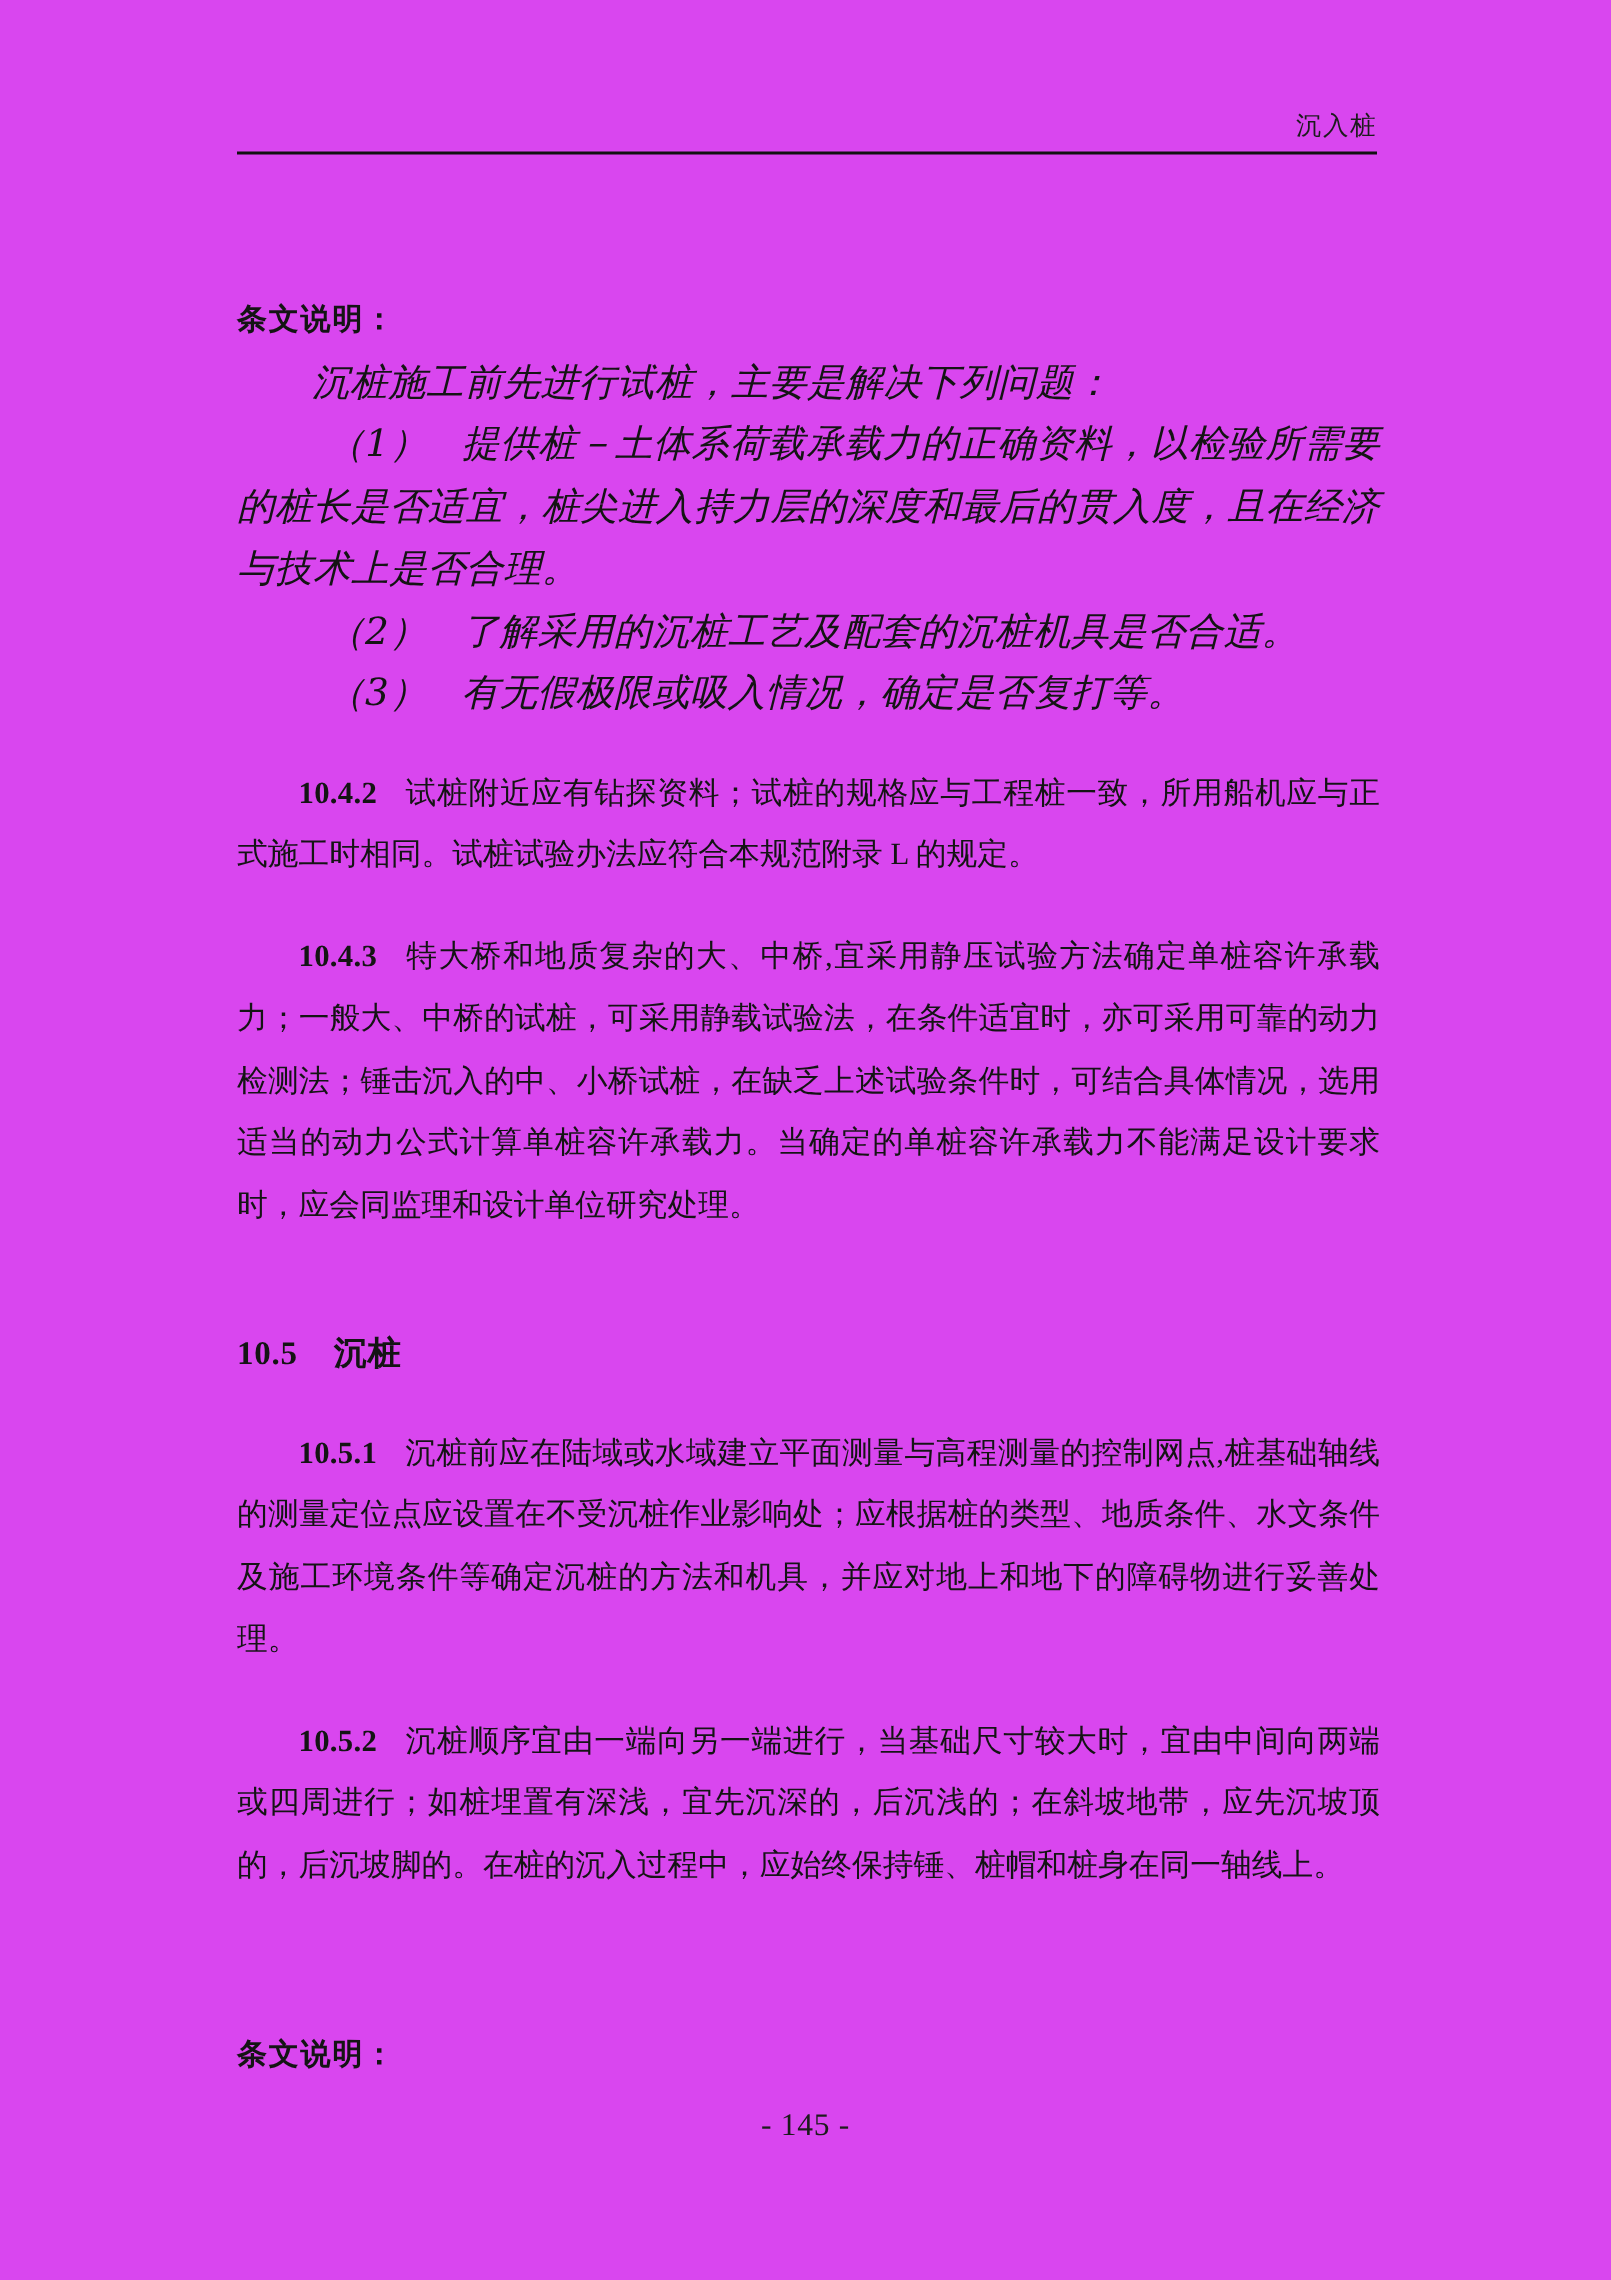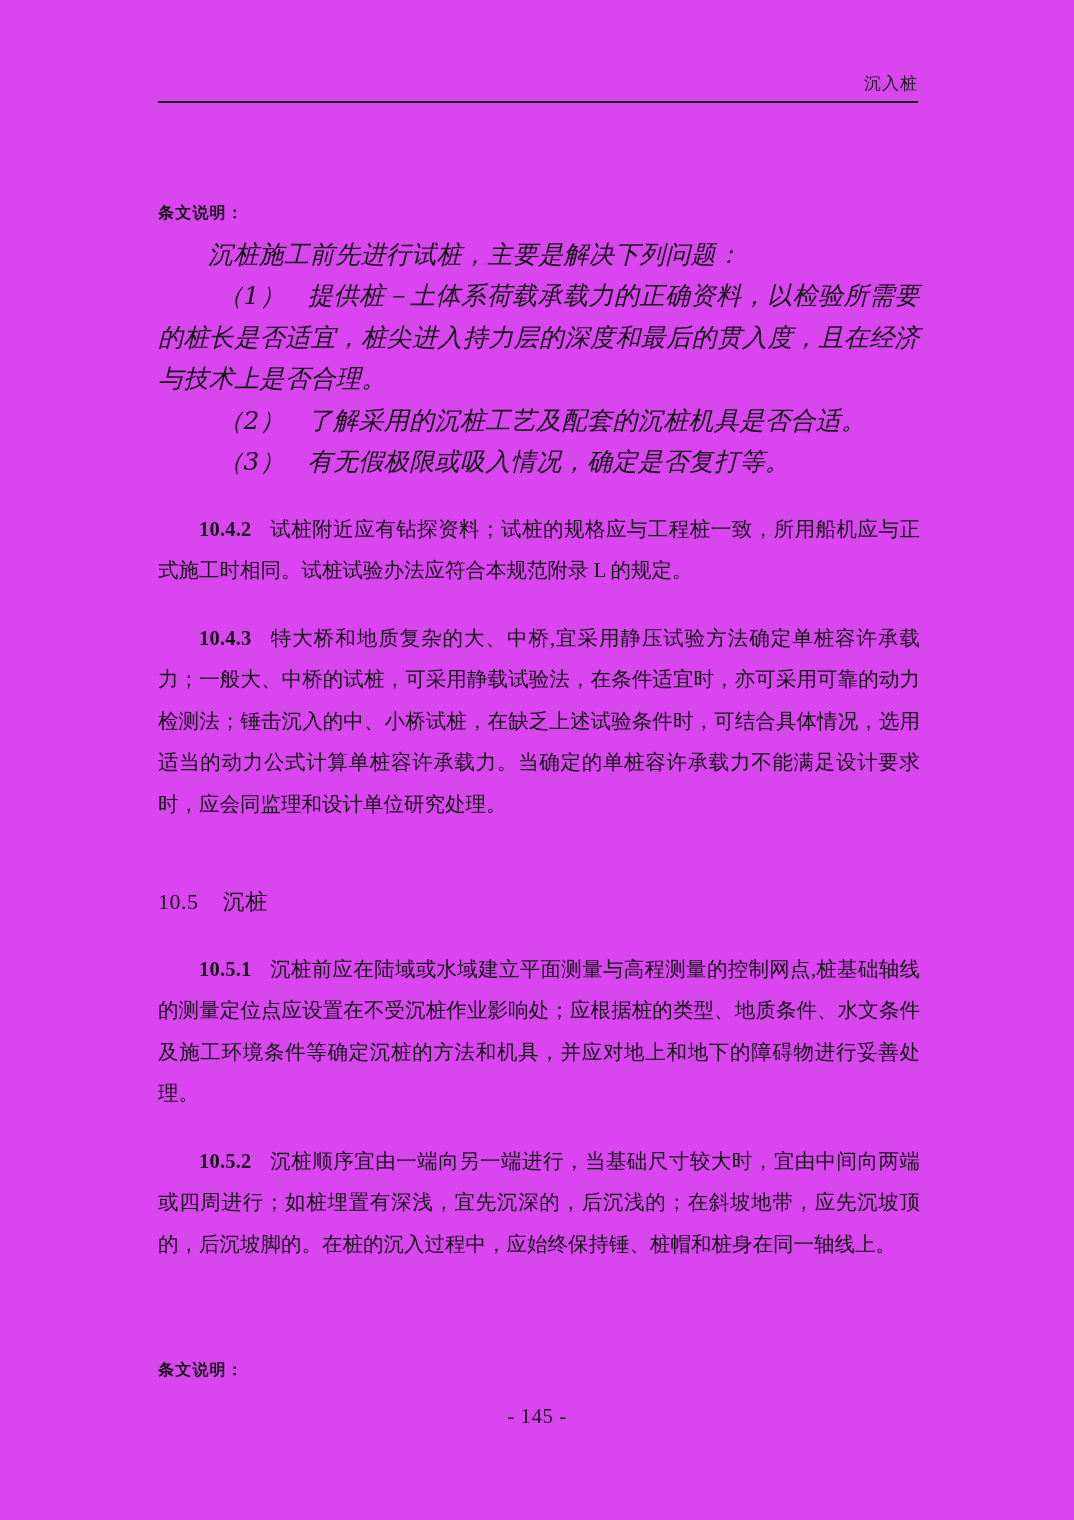--- a/index.html
+++ b/index.html
@@ -65,21 +65,21 @@
   .clause .num {
     font-weight: bold;
     letter-spacing: 0.2px;
   }
   .clause .gap { display: inline-block; width: 0.9em; }
 
   
   .explain-head {
     font-family: "DejaVu Serif", "Liberation Serif", serif;
     font-weight: bold;
-    font-size: 16px;
+    font-size: 20px;
     line-height: 41.5px;
     letter-spacing: 1.2px;
     margin-top: 30px;
     text-indent: 0;
   }
 
   
   .explain {
     font-family: "DejaVu Serif", "Liberation Serif", serif;
     font-size: 25px;
@@ -87,21 +87,21 @@
     letter-spacing: 0.4px;
     text-indent: 2em;
     margin-top: 0;
     font-style: italic;
   }
   .explain.item { text-indent: 2.4em; }
   .explain .gap { display: inline-block; width: 0.9em; }
 
   
   .section-head {
-    font-weight: normal;
+    font-weight: bold;
     font-size: 22px;
     line-height: 41.5px;
     margin-top: 56px;
     margin-bottom: 10px;
     text-indent: 0;
     letter-spacing: 0.5px;
   }
   .section-head .sec-gap { display: inline-block; width: 1.1em; }
 
   .spacer-lg { height: 44px; }

